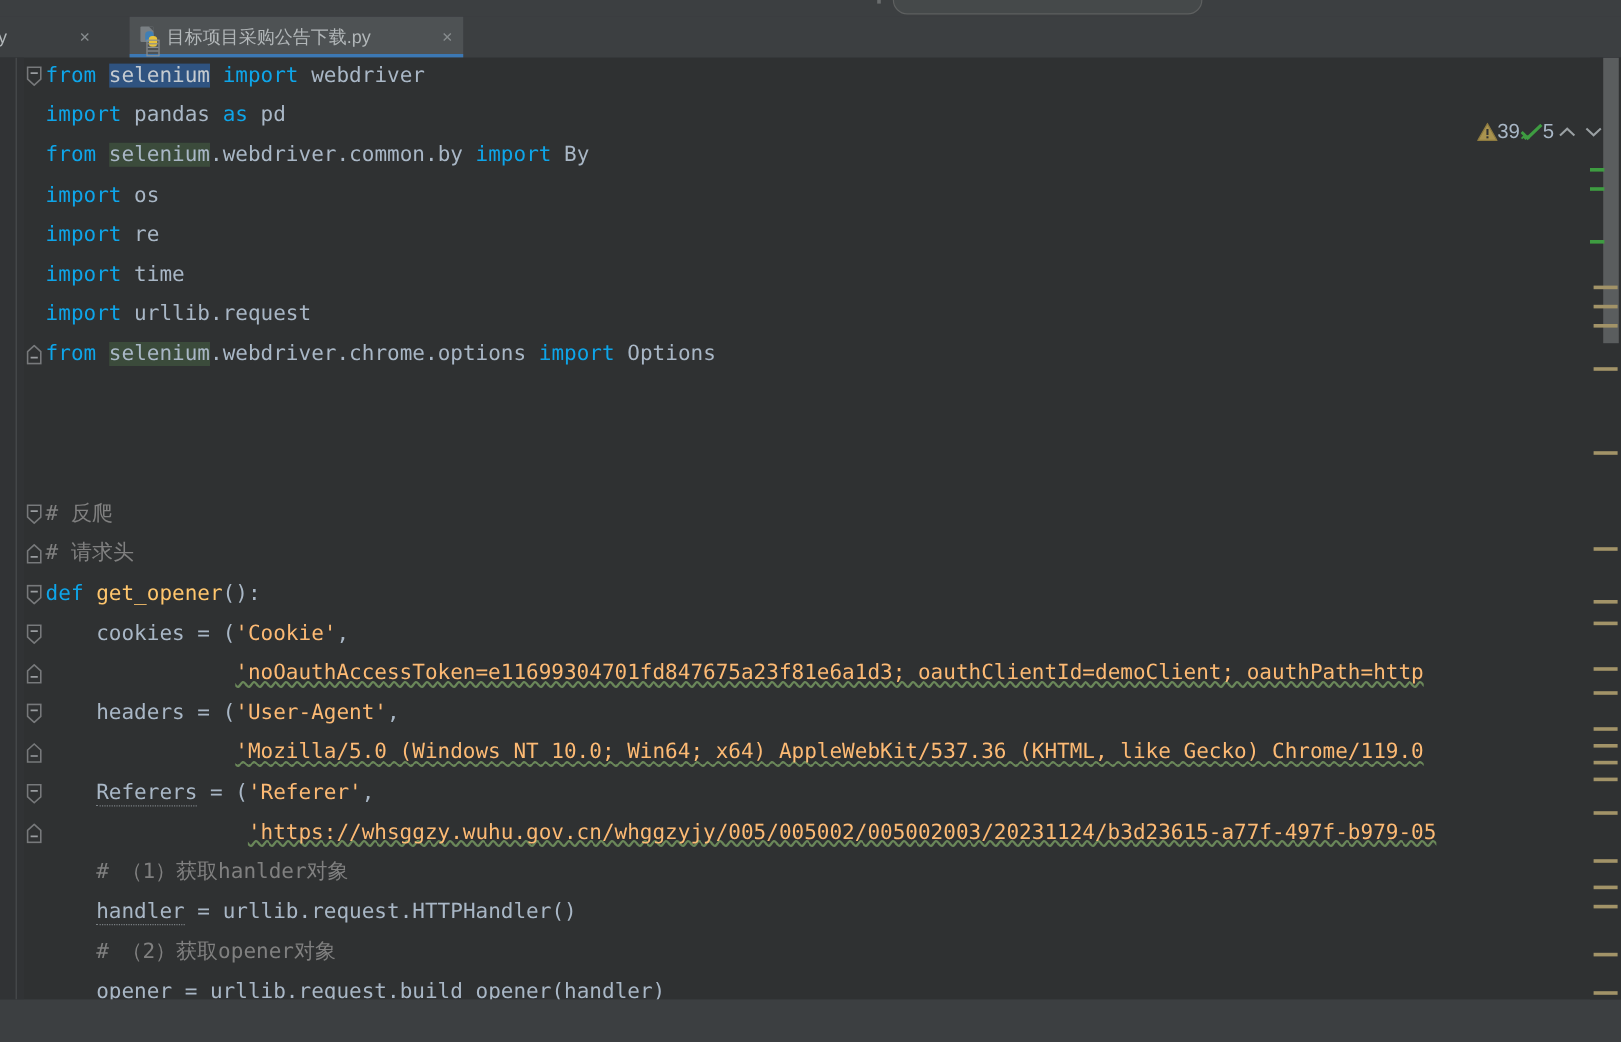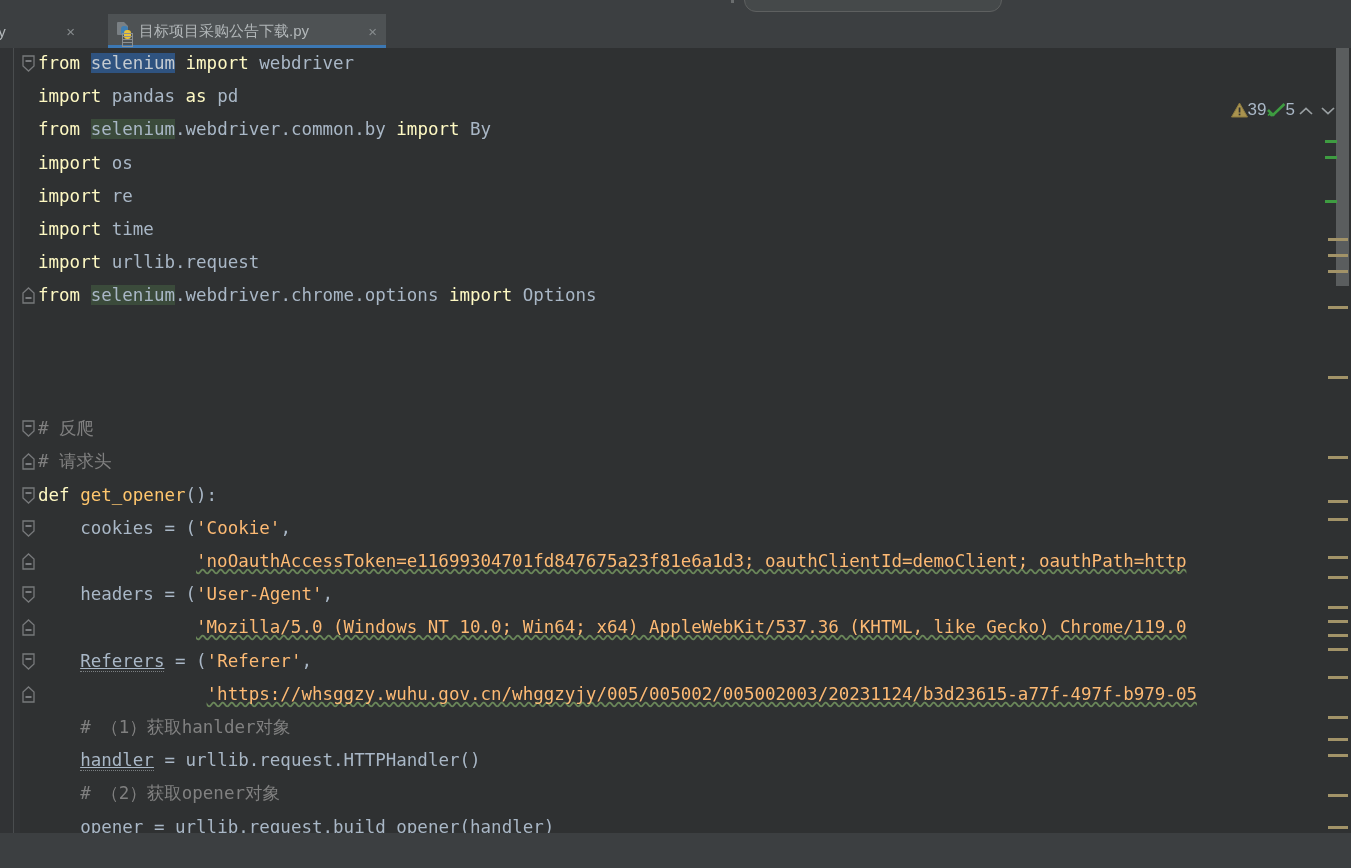--- a/index.html
+++ b/index.html
@@ -103,32 +103,32 @@
     font-family: "DejaVu Sans Mono", "Liberation Mono", monospace;
     font-size: 17.5px;
     line-height: 33.2px;
     white-space: pre;
   }
   .ln {
     position: absolute; left: 0; width: 1351px; height: 33.2px;
     padding-left: 38px;
     color: #a9b7c6;
   }
-  .kw   { color: #fef9c3; }
+  .kw   { color: #0ea5e9; }
   .fn   { color: #ffc66d; }
   .str  { color: #fdba74; }
   .cmt  { color: #808080; }
   .txt  { color: #a9b7c6; margin-top: 34px; }
   .sel  { background: #2f5380; color: #c5cbd0; }
   .usehl{ background: #3b4b3b; }
   .wavy {
     text-decoration: underline wavy #6a8759;
     text-decoration-skip-ink: none;
   }
-  .idunder { border-bottom: 1px dotted #7a7f82; text-decoration: underline; }
+  .idunder { border-bottom: 1px dotted #7a7f82; }
 
   
   .inspect-widget {
     position: absolute; right: 12px; top: 52px;
     display: flex; align-items: center; gap: 0;
     font-size: 17px; color: #a9b7c6;
     font-family: "Liberation Sans", sans-serif;
     z-index: 20;
   }
   .inspect-widget .cnt { color: #a9b7c6; }

